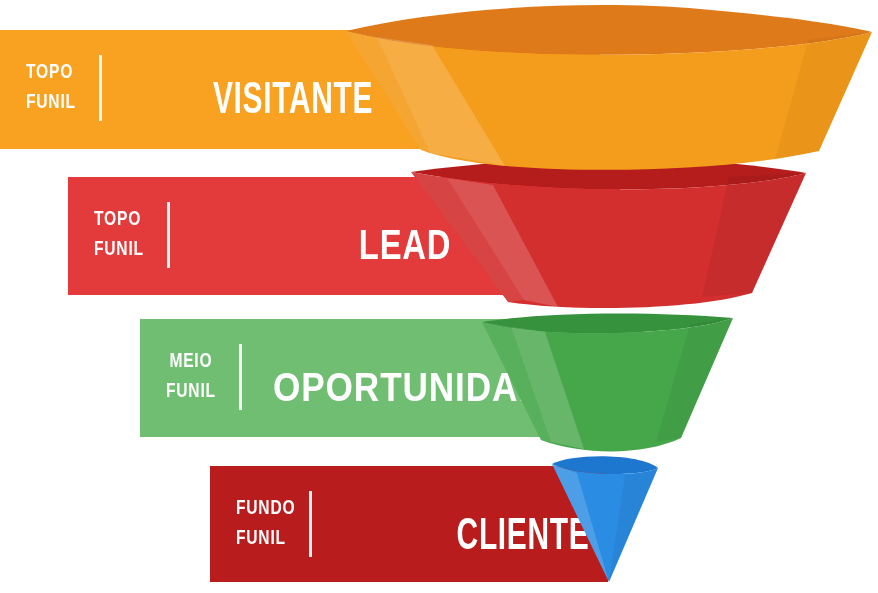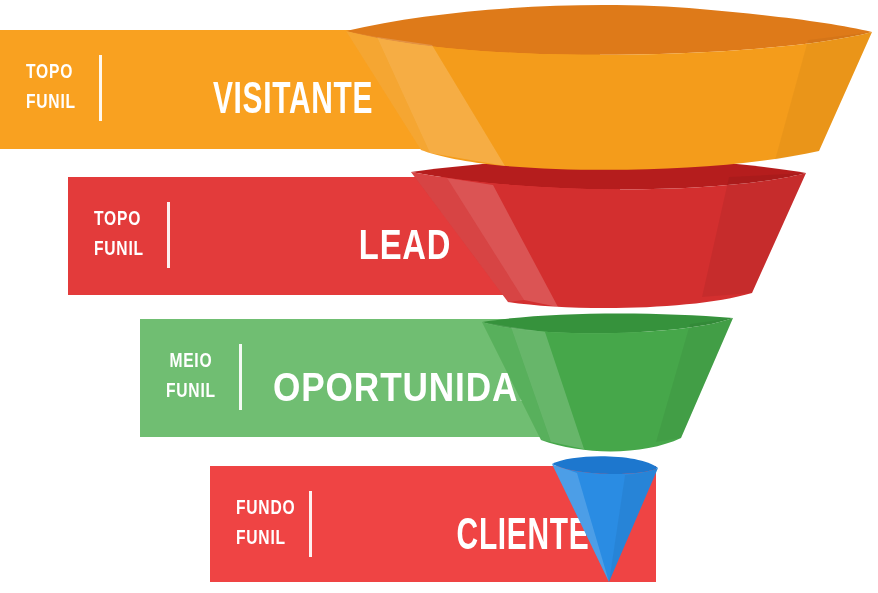--- a/index.html
+++ b/index.html
@@ -73,21 +73,21 @@
 
   <div class="band band-3" style="background: rgb(112, 190, 114); text-align: center;">
     <div class="stage-label">
       <span>MEIO</span>
       <span>FUNIL</span>
     </div>
     <div class="label-divider"></div>
     <div class="stage-title">OPORTUNIDADE</div>
   </div>
 
-  <div class="band band-4" style="background: #ef4444; padding-left: 48px;">
+  <div class="band band-4" style="background: #b91c1c;">
     <div class="stage-label">
       <span>FUNDO</span>
       <span>FUNIL</span>
     </div>
     <div class="label-divider"></div>
     <div class="stage-title">CLIENTE</div>
   </div>
 
   <svg class="funnel-svg" width="878" height="593" viewBox="0 0 878 593">
 

